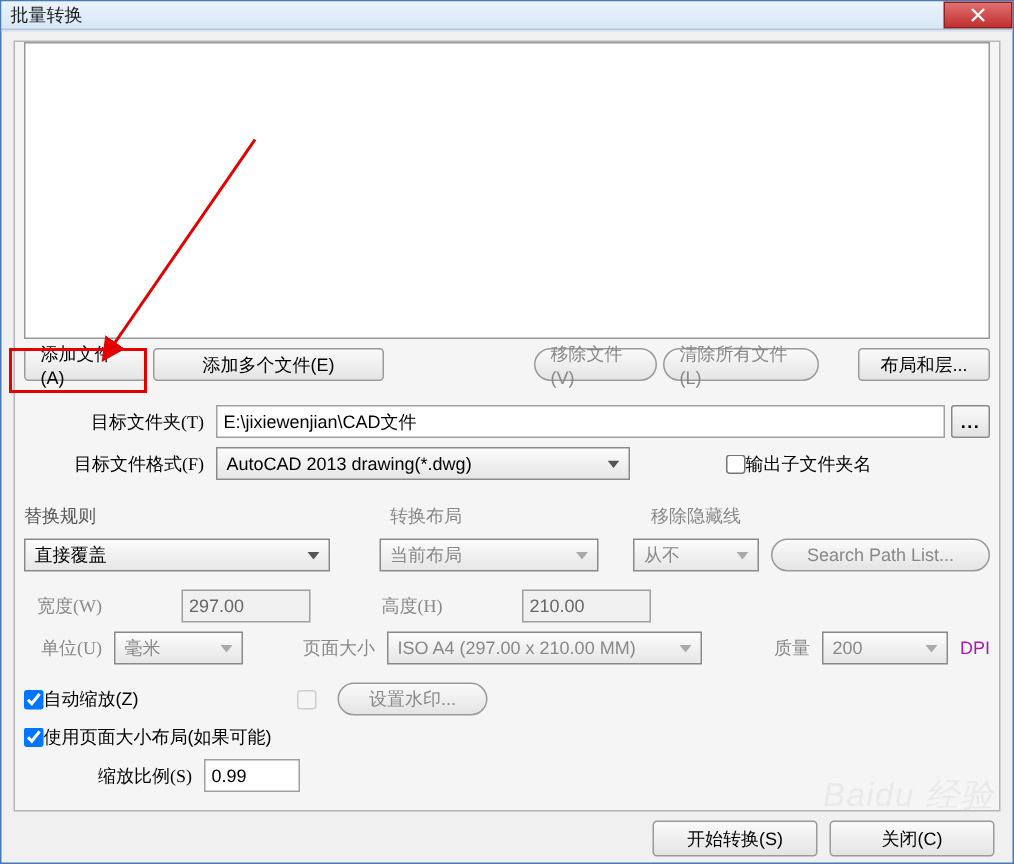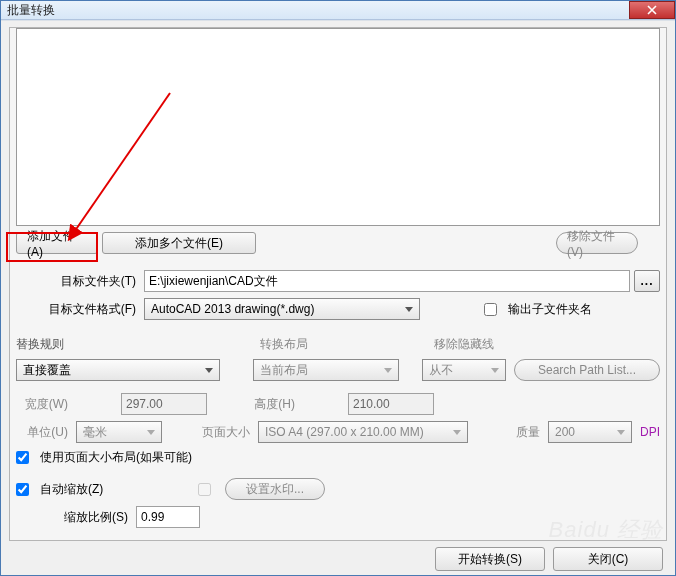--- a/index.html
+++ b/index.html
@@ -11,27 +11,27 @@
   .close-btn svg { width: 10px; height: 10px; }
   .toolbar-blur { height: 12px; background: #dfe8f2; border-bottom: 1px solid #c8d4e2; opacity: .5; }
   .content { flex: 1; padding: 6px 8px 8px 8px; display: flex; flex-direction: column; }
   .outer-panel { flex: 1; border: 1px solid #b5b5b5; background: #f5f5f5; padding: 0 6px 6px 6px; display: flex; flex-direction: column; justify-content: flex-end; }
   .list-box { height: 198px; border: 1px solid #999; background: #fff; margin-bottom: 6px; }
   .row { display: flex; align-items: center; margin-bottom: 6px; gap: 4px; }
   .btn { height: 22px; background: linear-gradient(#fafafa,#e4e4e4); border: 1px solid #9a9a9a; border-radius: 3px; padding: 0 10px; font-size: 12px; display: inline-flex; align-items: center; justify-content: center; cursor: default; }
   .btn.disabled { color: #888; border-radius: 11px; }
   .hilite { position: absolute; border: 2px solid #e20000; }
   .arrow-svg { position: absolute; pointer-events: none; }
-  .label { text-align: right; padding-right: 4px; }
+  .label { text-align: right; padding-right: 4px; font-family: Liberation Serif, serif; }
   .input { height: 22px; border: 1px solid #a0a0a0; background: #fff; padding: 0 4px; font-size: 12px; display: flex; align-items: center; }
   .input.disabled { background: #f0f0f0; color: #666; margin-left: 45px; }
   .select { height: 22px; border: 1px solid #8a8a8a; background: linear-gradient(#fcfcfc,#e6e6e6); display: flex; align-items: center; justify-content: space-between; padding: 0 2px 0 6px; font-size: 12px; }
   .select .arrow { width: 16px; height: 100%; display: flex; align-items: center; justify-content: center; }
   .select .arrow svg { width: 8px; height: 5px; }
-  .chk { display: inline-flex; align-items: center; gap: 11px; }
+  .chk { display: inline-flex; align-items: center; gap: 0; }
   .chk input { width: 13px; height: 13px; }
   .browse-btn { width: 26px; height: 22px; border: 1px solid #888; background: linear-gradient(#fafafa,#e2e2e2); border-radius: 2px; display: flex; align-items: center; justify-content: center; font-weight: bold; letter-spacing: 1px; }
   .bottom-btns { display: flex; justify-content: flex-end; gap: 8px; padding: 6px 4px 0 0; }
   .bottom-btns .btn { min-width: 110px; height: 24px; }
   .watermark { position: absolute; right: 12px; bottom: 30px; color: #d8d8d8; font-size: 22px; font-style: italic; pointer-events: none; opacity: .4; letter-spacing: 1px; }
   .container { position: relative; }
 </style>
 </head>
 <body>
 
@@ -59,21 +59,23 @@
             </marker>
           </defs>
         <line x1="110" y1="5" x2="10" y2="150" stroke="#e20000" stroke-width="2" marker-end="url(#ah)"></line>
       </svg>
 
       <div class="row">
         <div class="btn" style="width:82px">添加文件(A)</div>
         <div class="btn" style="width:154px">添加多个文件(E)</div>
         <div style="flex:1"></div>
         <div class="btn disabled" style="width:82px">移除文件(V)</div>
+        <div class="btn disabled" style="width:104px">清除所有文件(L)</div>
         <div style="width:18px"></div>
+        <div class="btn" style="width:88px">布局和层...</div>
       </div>
 
       <div class="row" style="margin-top:10px;">
         <div class="label" style="width:124px">目标文件夹(T)</div>
         <div class="input" style="flex:1">E:\jixiewenjian\CAD文件</div>
         <div class="browse-btn">...</div>
       </div>
 
       <div class="row">
         <div class="label" style="width:124px">目标文件格式(F)</div>
@@ -162,42 +164,42 @@
         <div class="label" style="width:40px; color:#888">质量</div>
         <div class="select" style="width:84px; color:#888">
           <span>200</span>
           <span class="arrow">
               <svg viewBox="0 0 8 5">
                 <path d="M0 0 L4 5 L8 0 z" fill="#aaa"></path>
               </svg>
             </span>
         </div>
         <div style="margin-left:4px; color:#a21caf">DPI</div>
-      </div>
-
-      <div class="row" style="margin-top:0;">
-        <label class="chk">
-          <input type="checkbox" checked="" style="">
-          <span>使用页面大小布局(如果可能)</span>
-        </label>
       </div>
 
       <div class="row" style="margin-top:6px;">
         <label class="chk" style="width:170px">
           <input type="checkbox" checked="" style="">
           <span>自动缩放(Z)</span>
         </label>
         <div style="width:4px"></div>
         <label class="chk" style="color:#888">
             <input type="checkbox" disabled="" style="">
           </label>
         <div style="width:6px"></div>
         <div class="btn disabled" style="width:100px">设置水印...</div>
       </div>
 
+      <div class="row" style="margin-top:0;">
+        <label class="chk">
+          <input type="checkbox" checked="" style="">
+          <span>使用页面大小布局(如果可能)</span>
+        </label>
+      </div>
+
       <div class="row">
         <div class="label" style="width:116px">缩放比例(S)</div>
         <div class="input" style="width:64px">0.99</div>
       </div>
 
     </div>
 
     <div class="bottom-btns">
       <div class="btn">开始转换(S)</div>
       <div class="btn">关闭(C)</div>

